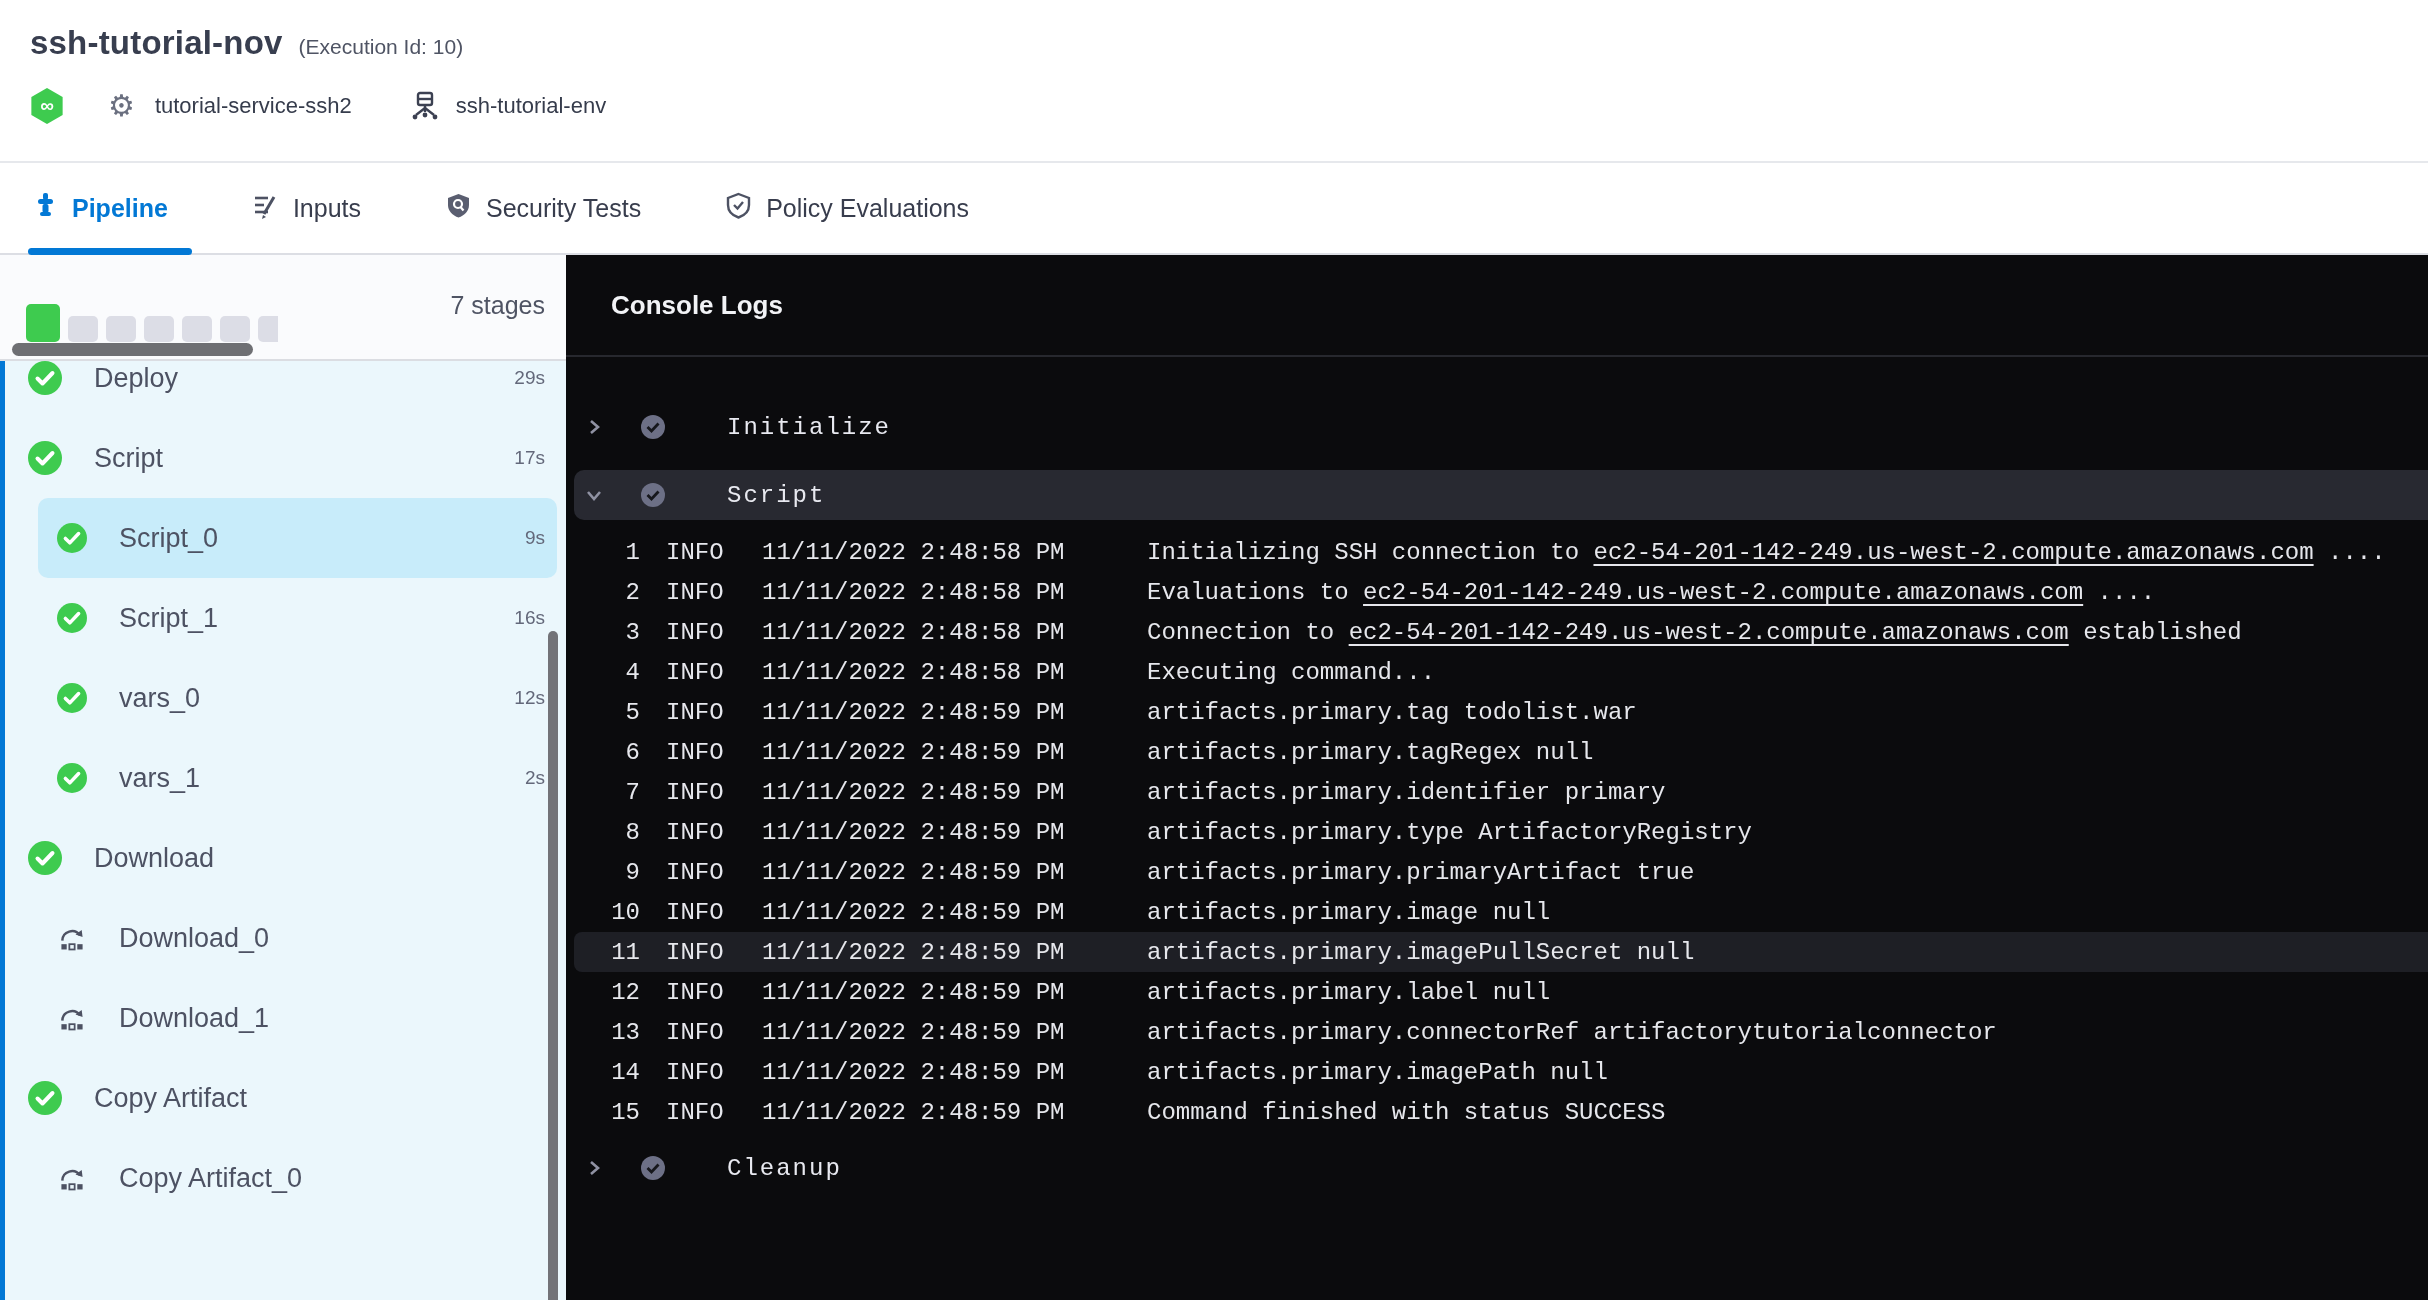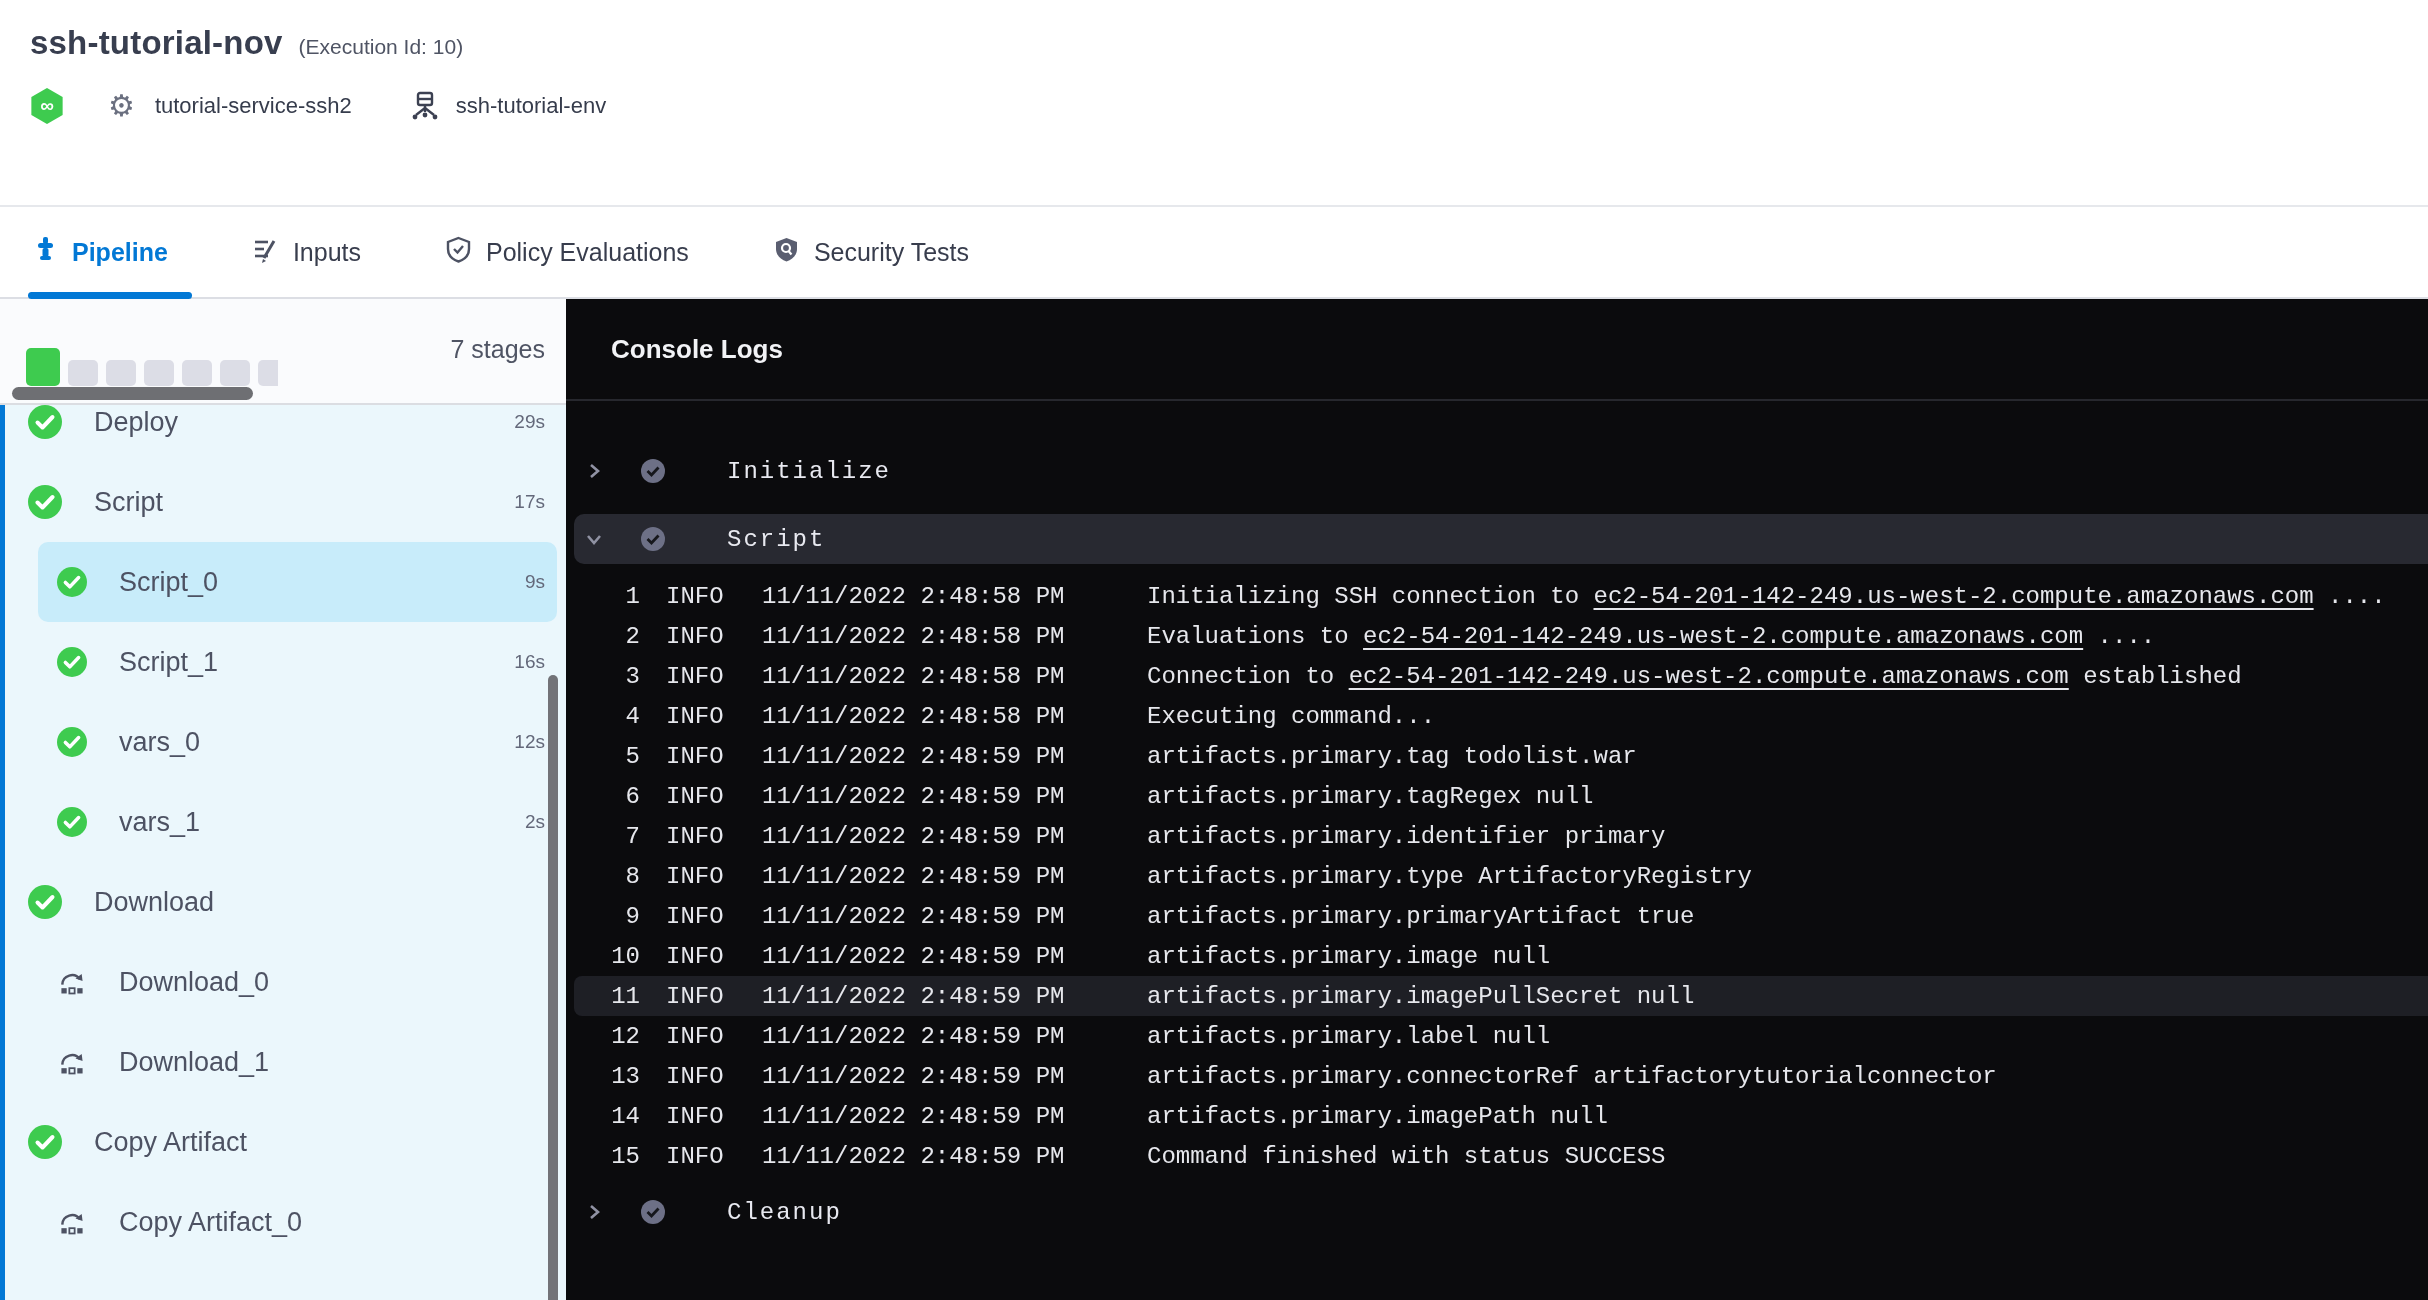--- a/index.html
+++ b/index.html
@@ -1,20 +1,20 @@
 <!DOCTYPE html>
 <html><head>
 <meta charset="utf-8">
 <style>
   * { margin:0; padding:0; box-sizing:border-box; }
   html,body { width:2428px; height:1300px; overflow:hidden; background:#fff;
               font-family:"Liberation Sans", sans-serif; }
 
   
-  .app-header { height:207px; background:#fff; border-bottom:2px solid #e6e8ec; position:relative; }
+  .app-header { height:163px; background:#fff; border-bottom:2px solid #e6e8ec; position:relative; }
   .title-row { position:absolute; left:30px; top:24px; display:flex; align-items:baseline; gap:16px; }
   .exec-title { font-size:33px; font-weight:bold; color:#383e4f; letter-spacing:.2px; }
   .exec-id { font-size:21px; color:#4f5464; }
   .meta-row { position:absolute; left:30px; top:88px; display:flex; align-items:center; }
   .meta-row .txt { font-size:22px; color:#363c4c; }
   .cd-hex { width:34px; height:36px; background:#3ecb4f;
             clip-path:polygon(50% 0,96% 25%,96% 75%,50% 100%,4% 75%,4% 25%);
             display:flex; align-items:center; justify-content:center;
             color:#fff; font-size:19px; font-weight:bold; }
   .gear { font-size:30px; color:#6b7080; margin-left:44px; margin-right:20px; line-height:1; }
@@ -124,35 +124,35 @@
         <line x1="3" y1="20" x2="16" y2="20" stroke="#4d5263" stroke-width="2.6"></line>
         <line x1="22" y1="5" x2="12" y2="22" stroke="#4d5263" stroke-width="3"></line>
         <polygon points="11,23 10,27 14,25" fill="#4d5263"></polygon>
       </svg>
     </span>
     <span>Inputs</span>
   </div>
   <div class="tab">
     <span>
       <svg width="27" height="27" viewBox="0 0 27 27">
-        <path d="M13.5 2 L24 6 V13 C24 19 19.5 23.5 13.5 25.5 C7.5 23.5 3 19 3 13 V6 Z" fill="none" stroke="#4d5263" stroke-width="2.4"></path>
-        <polyline points="9,13 12.5,16.5 18,10" fill="none" stroke="#4d5263" stroke-width="2.4"></polyline>
-      </svg>
-    </span>
-    <span>Policy Evaluations</span>
+        <path d="M13.5 2 L24 6 V13 C24 19 19.5 23.5 13.5 25.5 C7.5 23.5 3 19 3 13 V6 Z" fill="#5a5e70"></path>
+        <circle cx="13" cy="12" r="4" fill="none" stroke="#fff" stroke-width="2.2"></circle>
+        <line x1="15.5" y1="15" x2="18.5" y2="18.5" stroke="#fff" stroke-width="2.2"></line>
+      </svg>
+    </span>
+    <span>Security Tests</span>
   </div>
   <div class="tab">
     <span>
       <svg width="27" height="27" viewBox="0 0 27 27">
-        <path d="M13.5 2 L24 6 V13 C24 19 19.5 23.5 13.5 25.5 C7.5 23.5 3 19 3 13 V6 Z" fill="#5a5e70"></path>
-        <circle cx="13" cy="12" r="4" fill="none" stroke="#fff" stroke-width="2.2"></circle>
-        <line x1="15.5" y1="15" x2="18.5" y2="18.5" stroke="#fff" stroke-width="2.2"></line>
-      </svg>
-    </span>
-    <span>Security Tests</span>
+        <path d="M13.5 2 L24 6 V13 C24 19 19.5 23.5 13.5 25.5 C7.5 23.5 3 19 3 13 V6 Z" fill="none" stroke="#4d5263" stroke-width="2.4"></path>
+        <polyline points="9,13 12.5,16.5 18,10" fill="none" stroke="#4d5263" stroke-width="2.4"></polyline>
+      </svg>
+    </span>
+    <span>Policy Evaluations</span>
   </div>
   <div class="tab-underline"></div>
 </nav>
 
 <div class="content">
 
   <aside class="sidebar">
     <div class="sb-head">
       <div class="blocks-clip">
         <div class="blocks" id="blocks">

